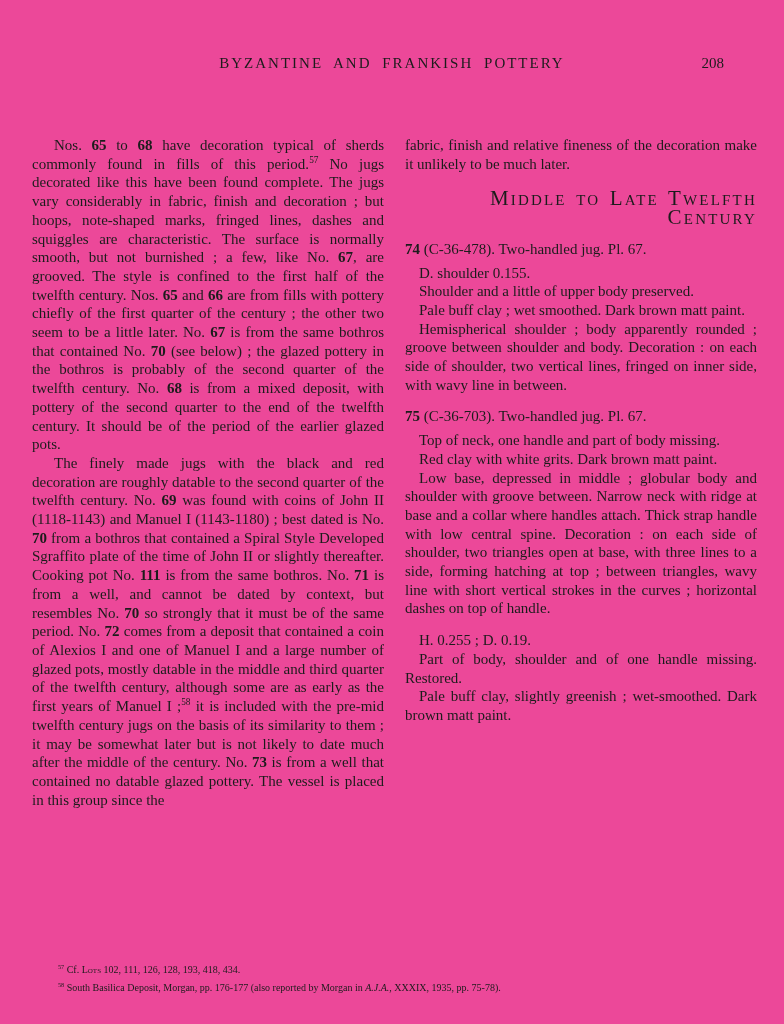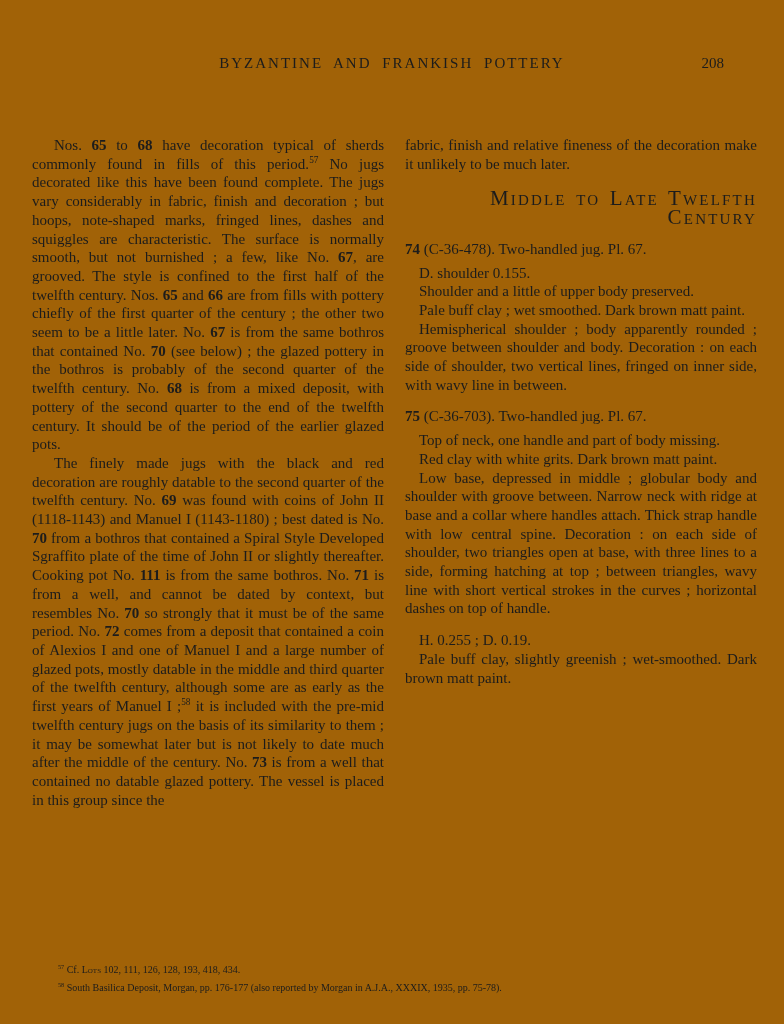--- a/index.html
+++ b/index.html
@@ -88,32 +88,32 @@
     top: 913px;
     font-size: 10px;
     line-height: 17.6px;
     text-align: justify;
     margin-top: 48px;
   }
   .footnotes p { margin: 0; text-indent: 26px; }
 
   
   .run-b  { font-weight: bold; }
-  .run-i  { }
+  .run-i  { font-style: italic; }
   .run-sc { font-variant: small-caps; }
   .run-sup {
     font-size: 62%;
     vertical-align: super;
     line-height: 0;
   }
 </style>
 </head>
 <body>
 
-<div class="page" style="background: #a16207; color: rgb(28, 28, 28);">
+<div class="page" style="background: #ec4899; color: rgb(28, 28, 28);">
 
   <div class="header">
     <div class="running-title">BYZANTINE AND FRANKISH POTTERY</div>
     <div class="page-number">208</div>
   </div>
 
   <div class="columns">
 
     <div class="col col-left">
       <p class="indent"><span>Nos. </span><span class="run-b">65</span><span> to </span><span class="run-b">68</span><span> have decoration typical of sherds commonly found in fills of this period.</span><span class="run-sup">57</span><span> No jugs decorated like this have been found complete. The jugs vary considerably in fabric, finish and decoration&nbsp;; but hoops, note-shaped marks, fringed lines, dashes and squiggles are characteristic. The surface is normally smooth, but not burnished&nbsp;; a few, like No. </span><span class="run-b">67</span><span>, are grooved. The style is confined to the first half of the twelfth century. Nos. </span><span class="run-b">65</span><span> and </span><span class="run-b">66</span><span> are from fills with pottery chiefly of the first quarter of the century&nbsp;; the other two seem to be a little later. No. </span><span class="run-b">67</span><span> is from the same bothros that contained No. </span><span class="run-b">70</span><span> (see below)&nbsp;; the glazed pottery in the bothros is probably of the second quarter of the twelfth century. No. </span><span class="run-b">68</span><span> is from a mixed deposit, with pottery of the second quarter to the end of the twelfth century. It should be of the period of the earlier glazed pots.</span></p>
@@ -135,20 +135,21 @@
 
       <div class="entry">
         <p class="entry-head"><span class="run-b">75</span><span> (C-36-703). Two-handled jug. Pl. 67.</span></p>
         <p><span>Top of neck, one handle and part of body missing.</span></p>
         <p><span>Red clay with white grits. Dark brown matt paint.</span></p>
         <p><span>Low base, depressed in middle&nbsp;; globular body and shoulder with groove between. Narrow neck with ridge at base and a collar where handles attach. Thick strap handle with low central spine. Decoration&nbsp;: on each side of shoulder, two triangles open at base, with three lines to a side, forming hatching at top&nbsp;; between triangles, wavy line with short vertical strokes in the curves&nbsp;; horizontal dashes on top of handle.</span></p>
       </div>
 
       <div class="entry">
         <p><span>H. 0.255&nbsp;; D. 0.19.</span></p>
+        <p><span>Part of body, shoulder and of one handle missing. Restored.</span></p>
         <p><span>Pale buff clay, slightly greenish&nbsp;; wet-smoothed. Dark brown matt paint.</span></p>
       </div>
     </div>
 
   </div>
 
   <div class="footnotes">
     <p><span class="run-sup">57</span><span> Cf. </span><span class="run-sc">Lots</span><span> 102, 111, 126, 128, 193, 418, 434.</span></p>
     <p><span class="run-sup">58</span><span> South Basilica Deposit, Morgan, pp. 176-177 (also reported by Morgan in </span><span class="run-i">A.J.A.</span><span>, XXXIX, 1935, pp. 75-78).</span></p>
   </div>

